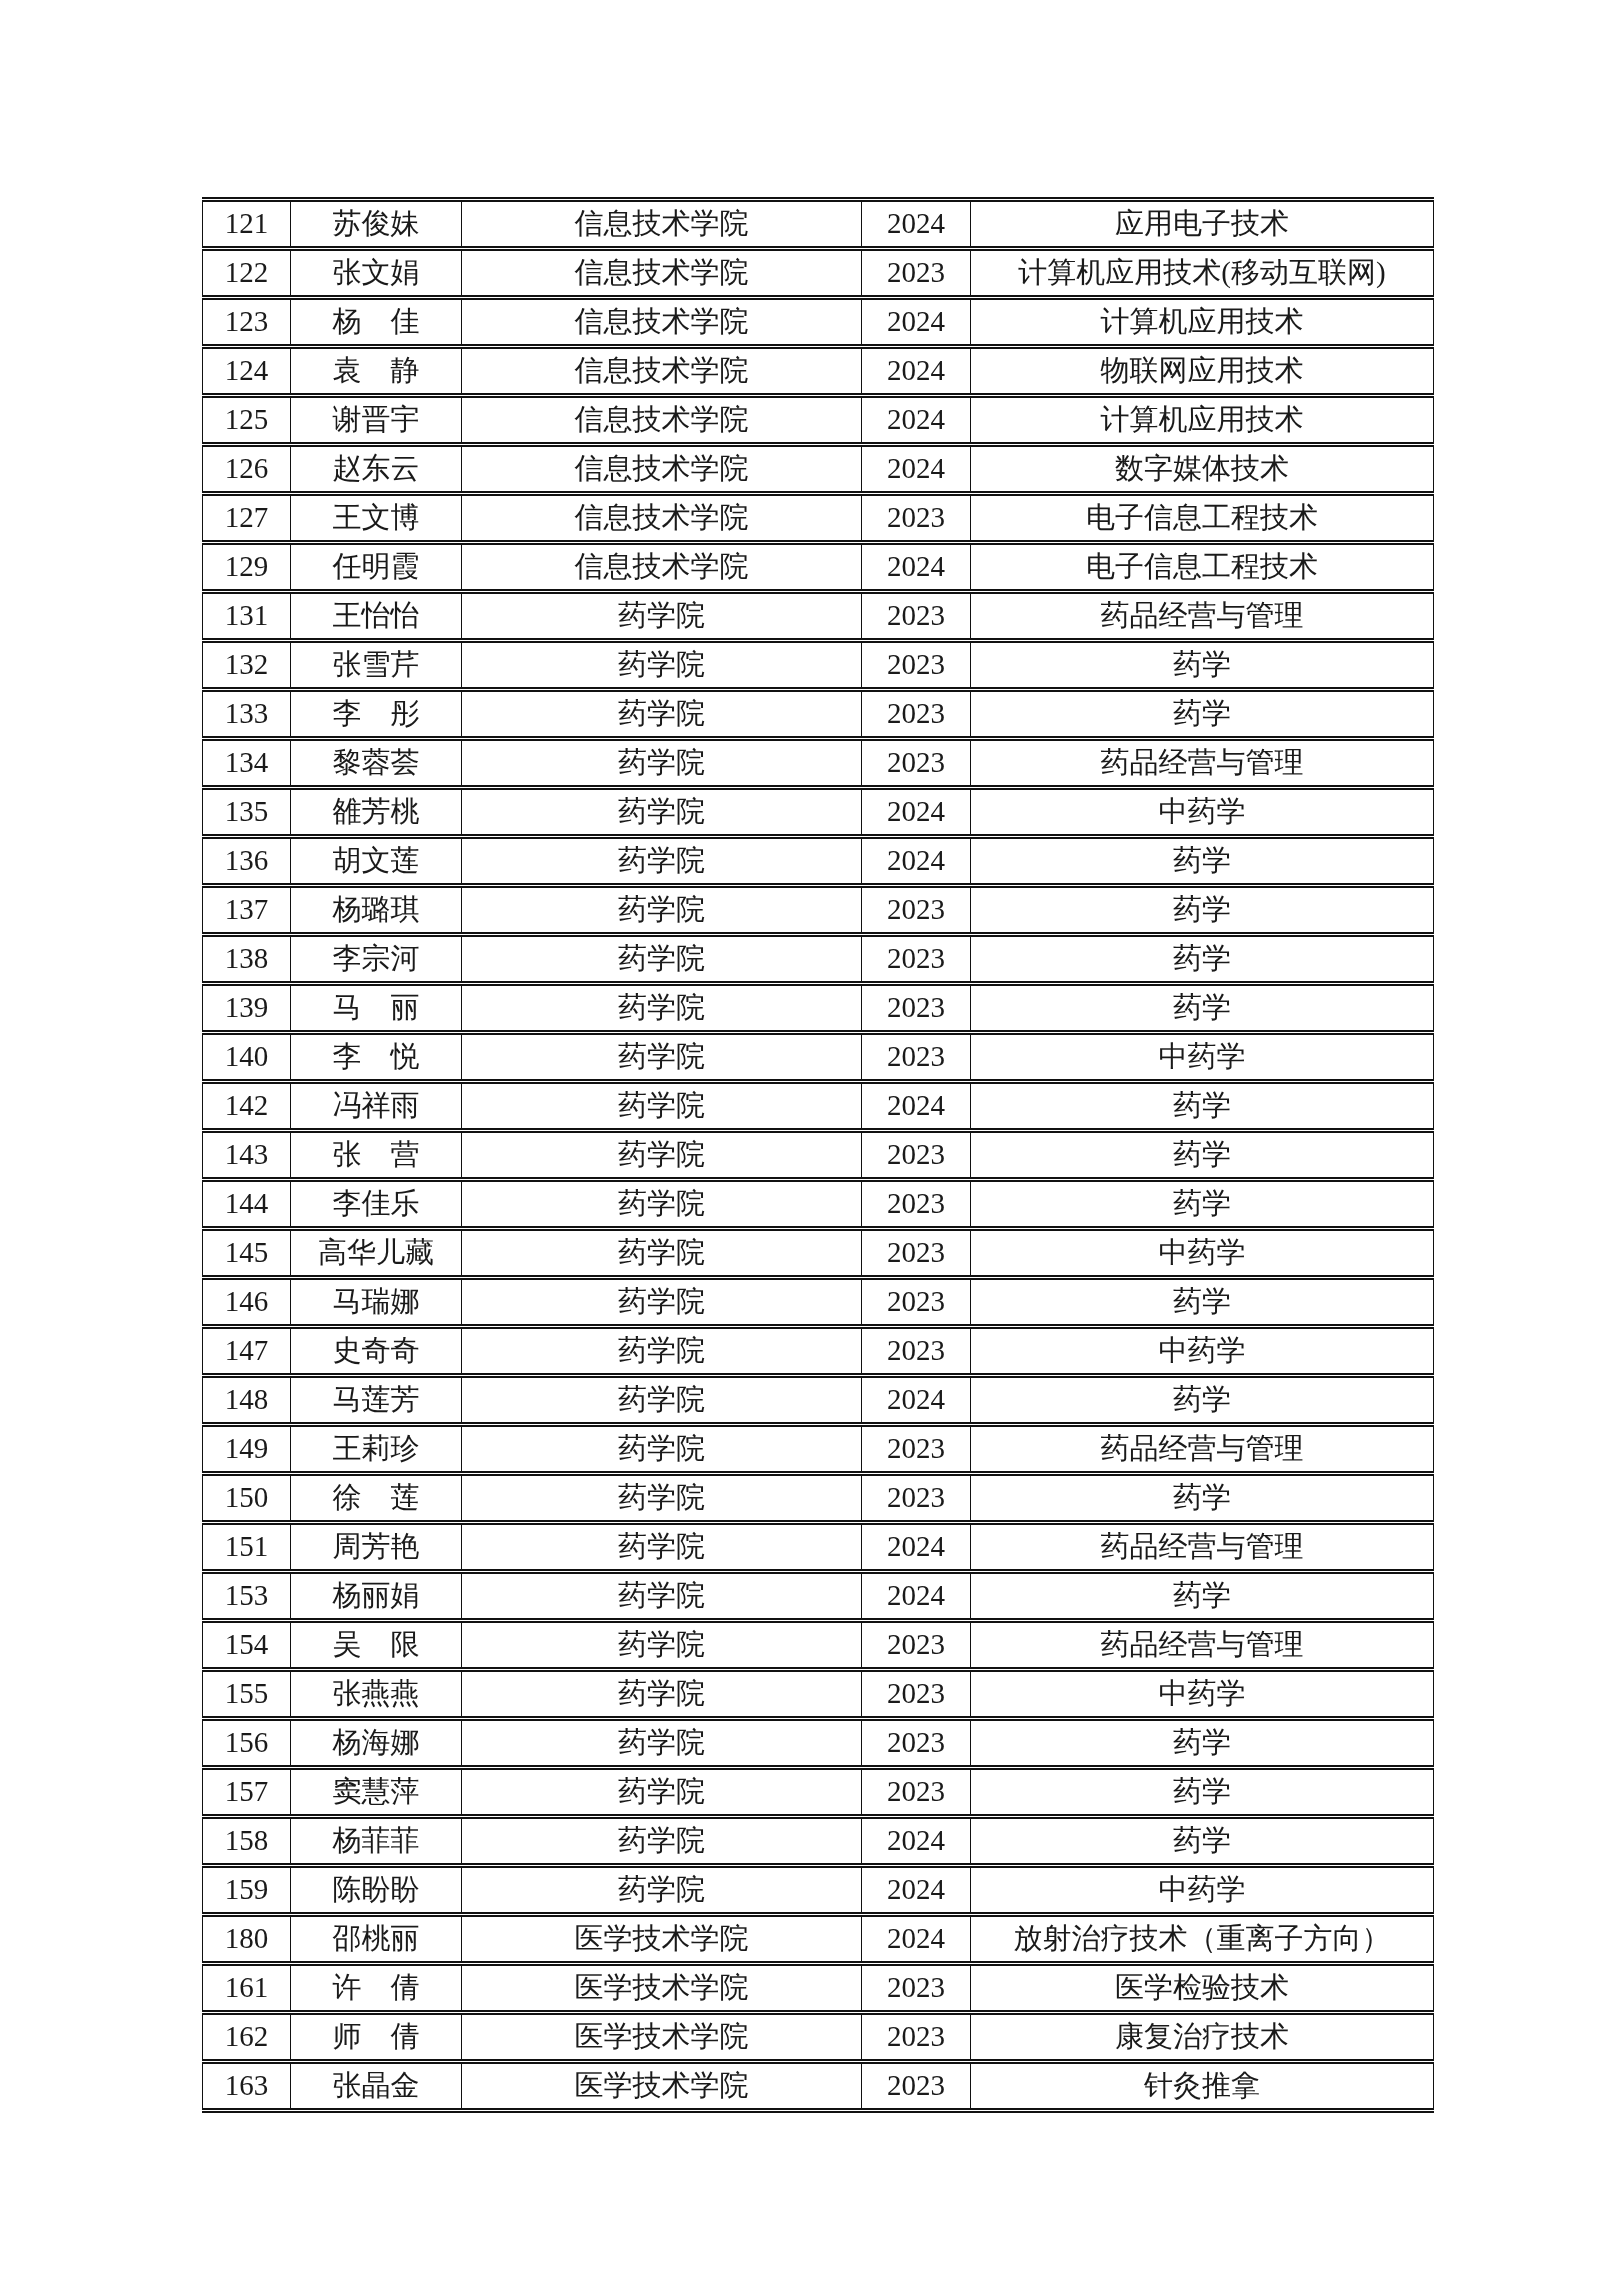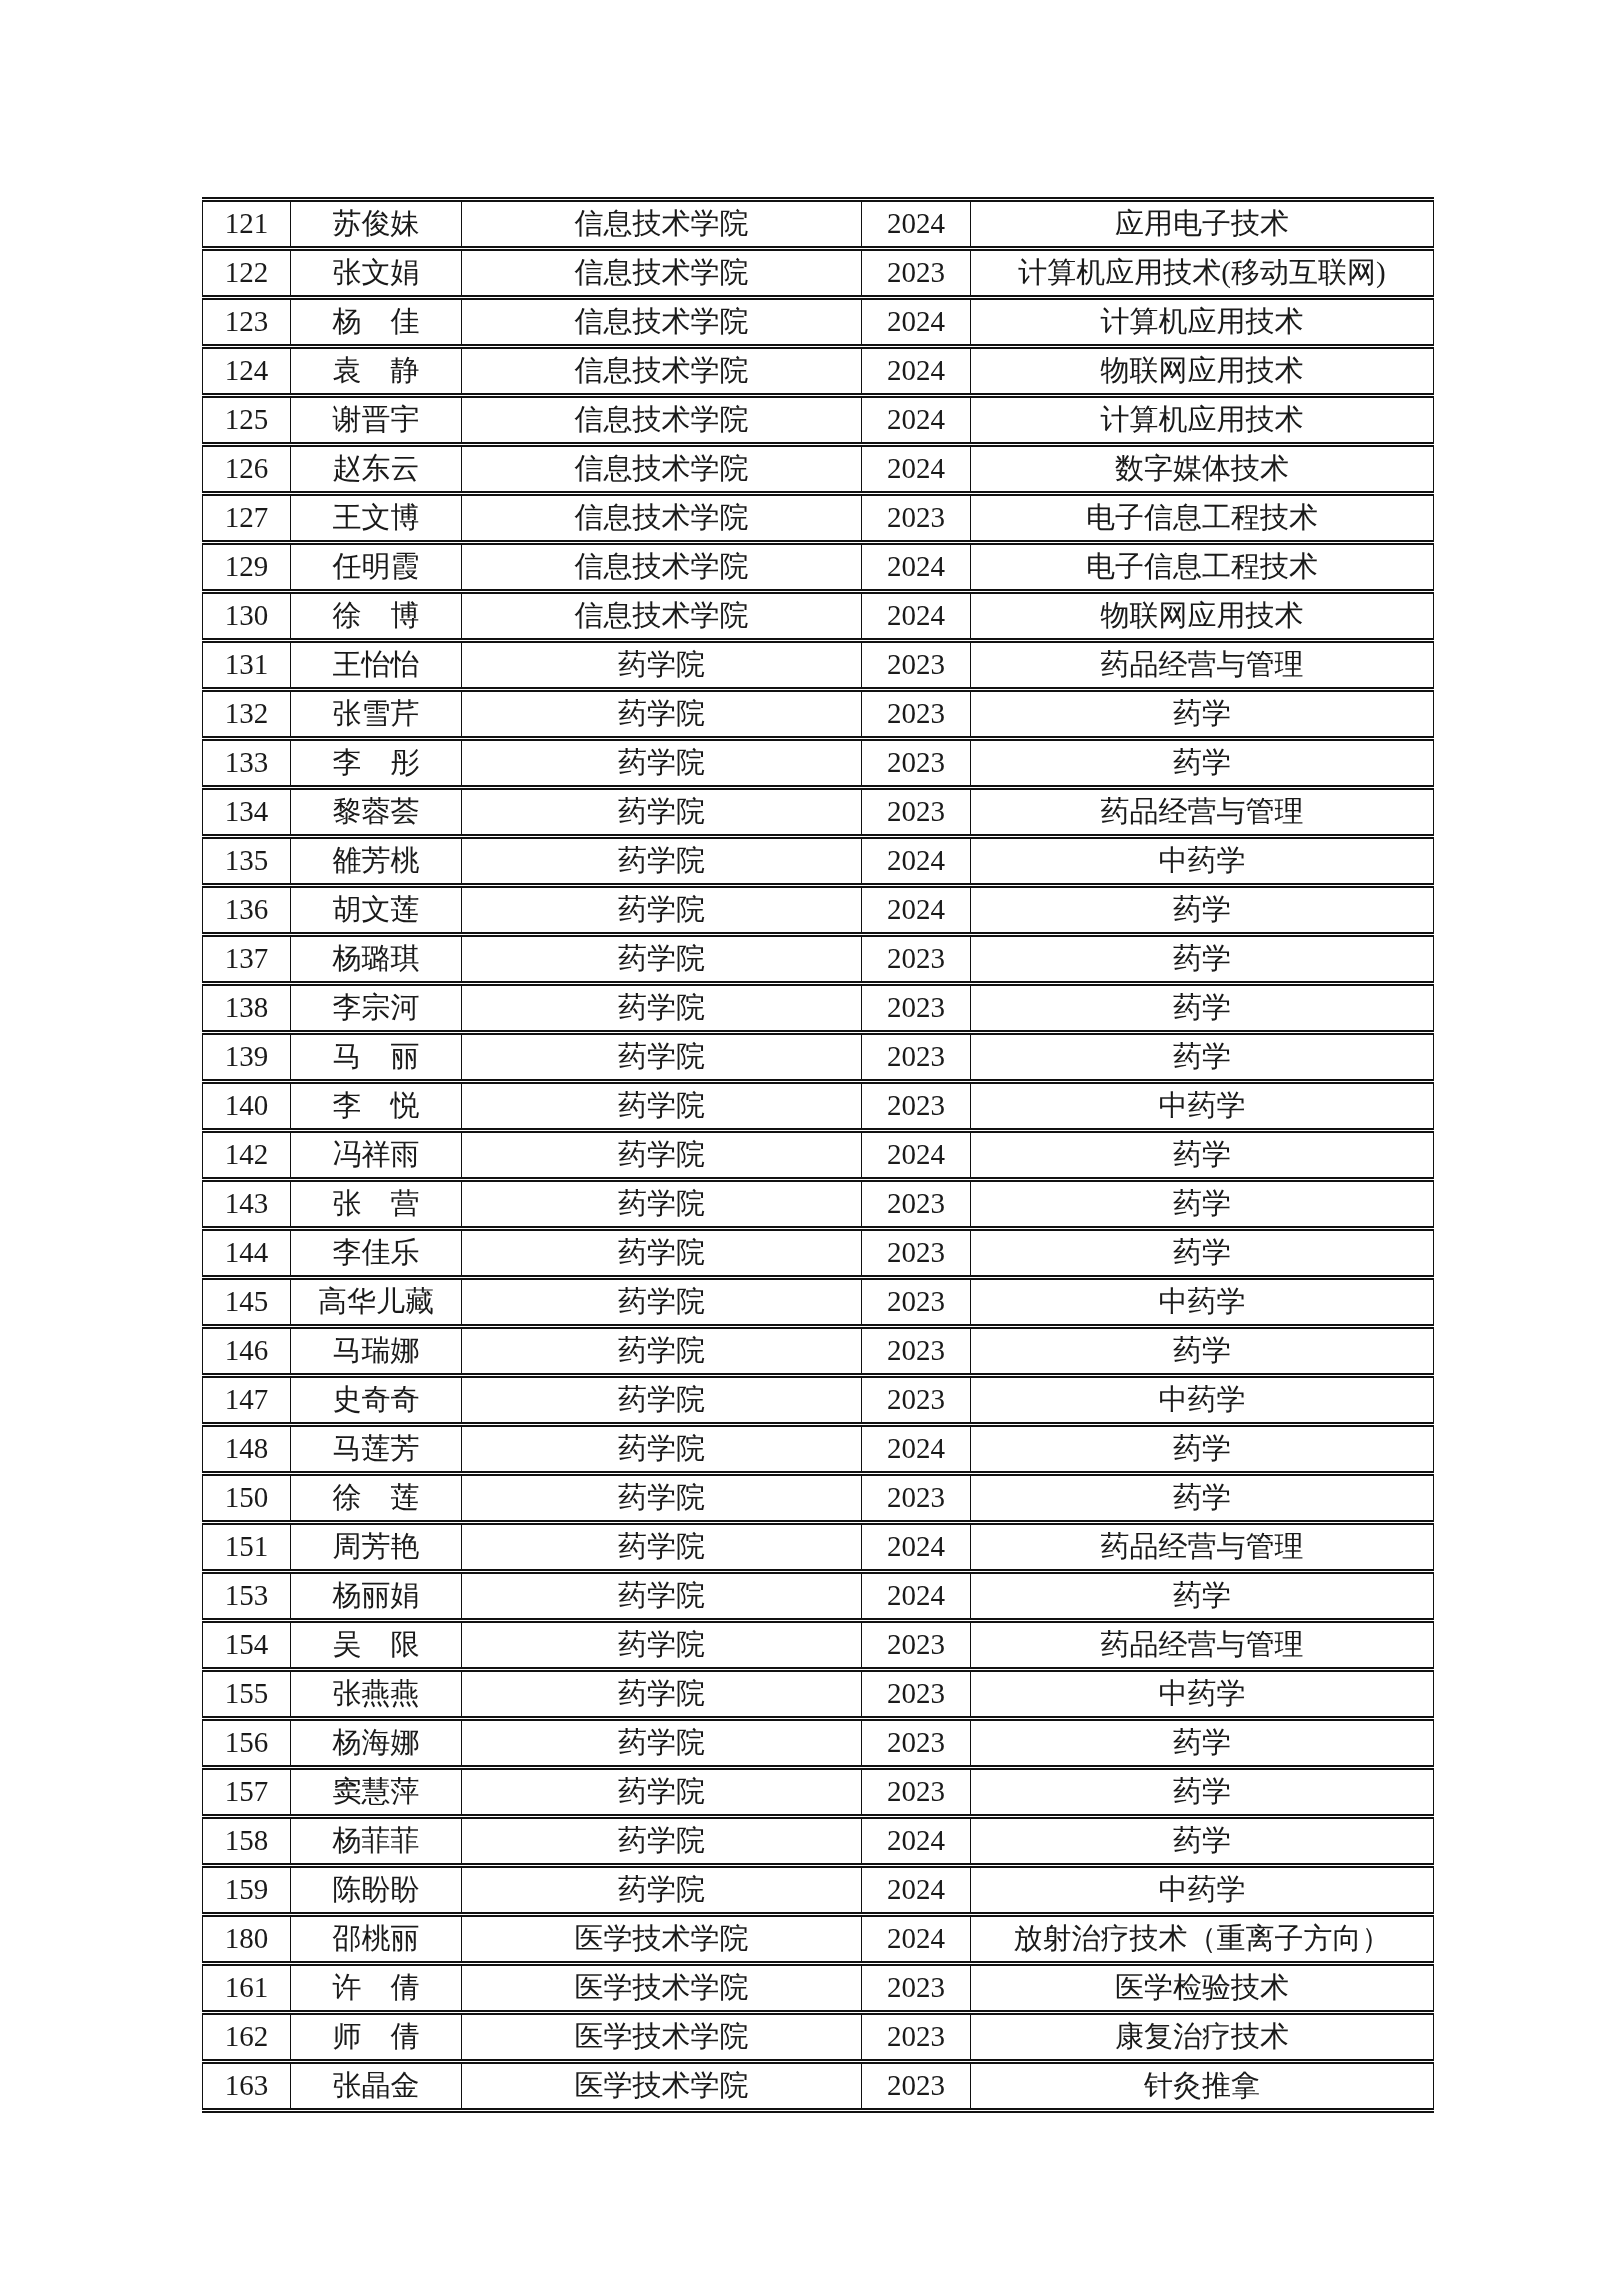--- a/index.html
+++ b/index.html
@@ -125,27 +125,20 @@
     <td>电子信息工程技术</td>
   </tr>
         <tr>
     <td>129</td>
     <td><span class="name-text">任明霞</span></td>
     <td>信息技术学院</td>
     <td>2024</td>
     <td>电子信息工程技术</td>
   </tr>
         <tr>
-    <td>130</td>
-    <td><span class="name-text">徐博</span></td>
-    <td>信息技术学院</td>
-    <td>2024</td>
-    <td>物联网应用技术</td>
-  </tr>
-        <tr>
     <td>131</td>
     <td><span class="name-text">王怡怡</span></td>
     <td>药学院</td>
     <td>2023</td>
     <td>药品经营与管理</td>
   </tr>
         <tr>
     <td>132</td>
     <td><span class="name-text">张雪芹</span></td>
     <td>药学院</td>
@@ -249,20 +242,27 @@
     <td>药学院</td>
     <td>2023</td>
     <td>中药学</td>
   </tr>
         <tr>
     <td>148</td>
     <td><span class="name-text">马莲芳</span></td>
     <td>药学院</td>
     <td>2024</td>
     <td>药学</td>
+  </tr>
+        <tr>
+    <td>149</td>
+    <td><span class="name-text">王莉珍</span></td>
+    <td>药学院</td>
+    <td>2023</td>
+    <td>药品经营与管理</td>
   </tr>
         <tr>
     <td>150</td>
     <td><span class="name-text">徐莲</span></td>
     <td>药学院</td>
     <td>2023</td>
     <td>药学</td>
   </tr>
         <tr>
     <td>151</td>

